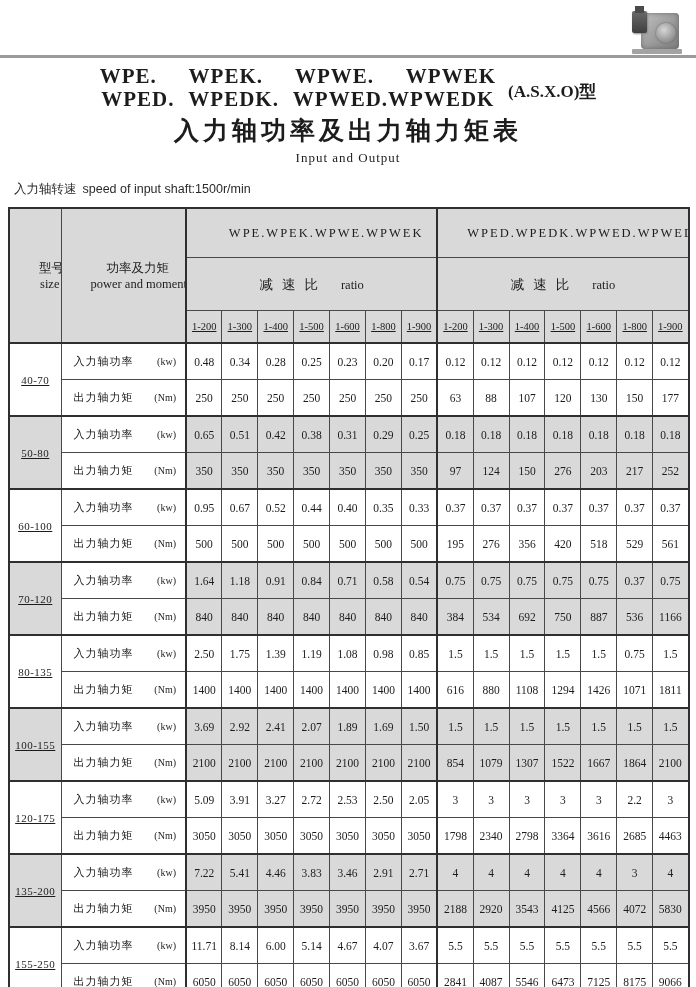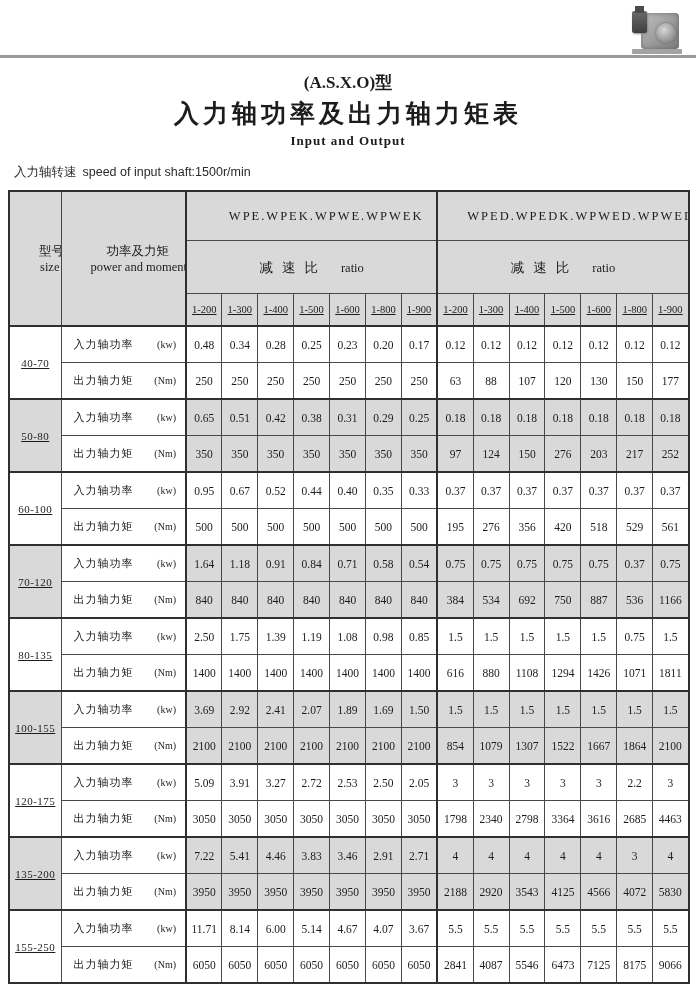--- a/index.html
+++ b/index.html
@@ -21,21 +21,21 @@
               background:linear-gradient(#6a6a6a,#3f3f3f); box-shadow:1px 1px 2px #888; }
   .ph-shaft { position:absolute; left:9px; top:1px; width:9px; height:7px; background:#4a4a4a; }
 
   
   .models-row { display:flex; justify-content:center; align-items:center; gap:12px; margin-top:7px; }
   .models-lines { text-align:center; font-weight:bold; font-size:21px; line-height:23px; letter-spacing:1px; }
   .line1 { word-spacing:26px; }
   .line2 { word-spacing:8px; }
   .type-label { font-weight:bold; font-size:17px; padding-top:6px; }
   .cn-title { text-align:center; font-weight:bold; font-size:25px; letter-spacing:4px; margin-top:3px; }
-  .en-title { text-align:center; font-weight:bold; font-size:13px; margin-top:3px; letter-spacing:1px; }
+  .en-title { text-align:center; font-weight:normal; font-size:13px; margin-top:3px; letter-spacing:1px; }
 
   
   .note { margin:15px 16px 0 14px; font-family:"Liberation Sans","DejaVu Sans",sans-serif; font-size:12.5px; color:#2a2a2a; }
   .note .cn { margin-right:6px; }
 
   
   table { border-collapse:collapse; table-layout:fixed; width:680px; margin:9px 0 0 8px;
           border:2px solid #2f2f2f; }
   th, td { border:1px solid #484848; padding:0; text-align:center; vertical-align:middle;
            overflow:hidden; white-space:nowrap; }
@@ -67,20 +67,24 @@
     <div class="ph-base"></div>
     <div class="ph-body"></div>
     <div class="ph-cover"></div>
     <div class="ph-motor"></div>
     <div class="ph-shaft"></div>
   </div>
   <div class="rule"></div>
 </div>
 
 <div class="models-row">
+  <div class="models-lines">
+    <div class="line1">WPE. WPEK. WPWE. WPWEK</div>
+    <div class="line2">WPED. WPEDK. WPWED.WPWEDK</div>
+  </div>
   <div class="type-label">(A.S.X.O)型</div>
 </div>
 <div class="cn-title">入力轴功率及出力轴力矩表</div>
 <div class="en-title">Input and Output</div>
 
 <div class="note">
   <span class="cn">入力轴转速</span><span>speed of input shaft:1500r/min</span>
 </div>
 
 <table>

